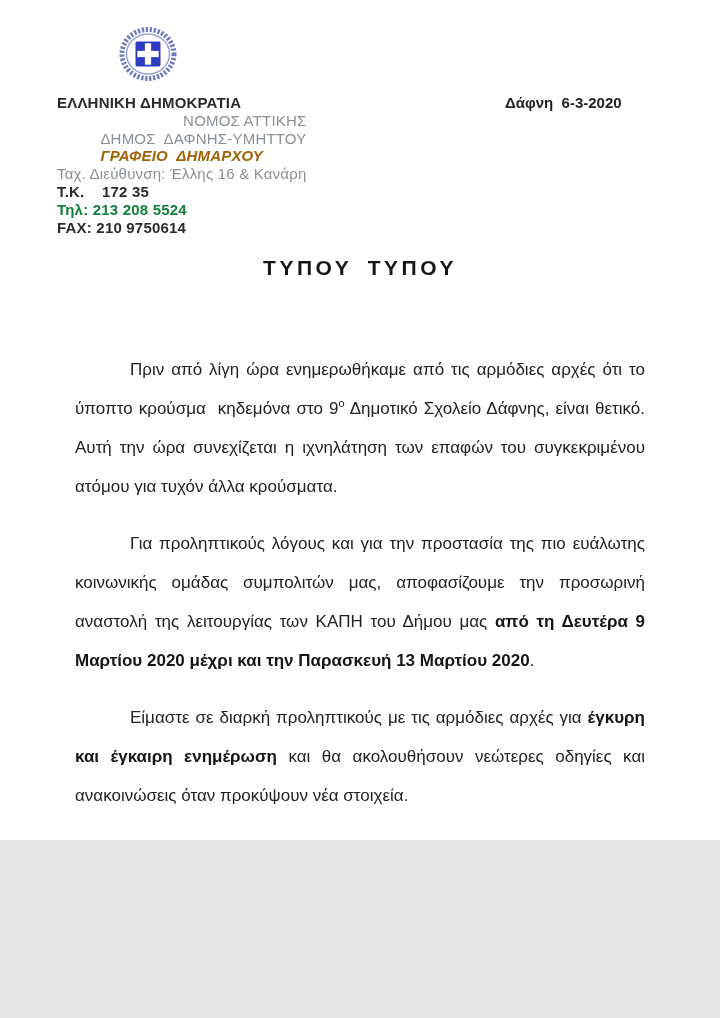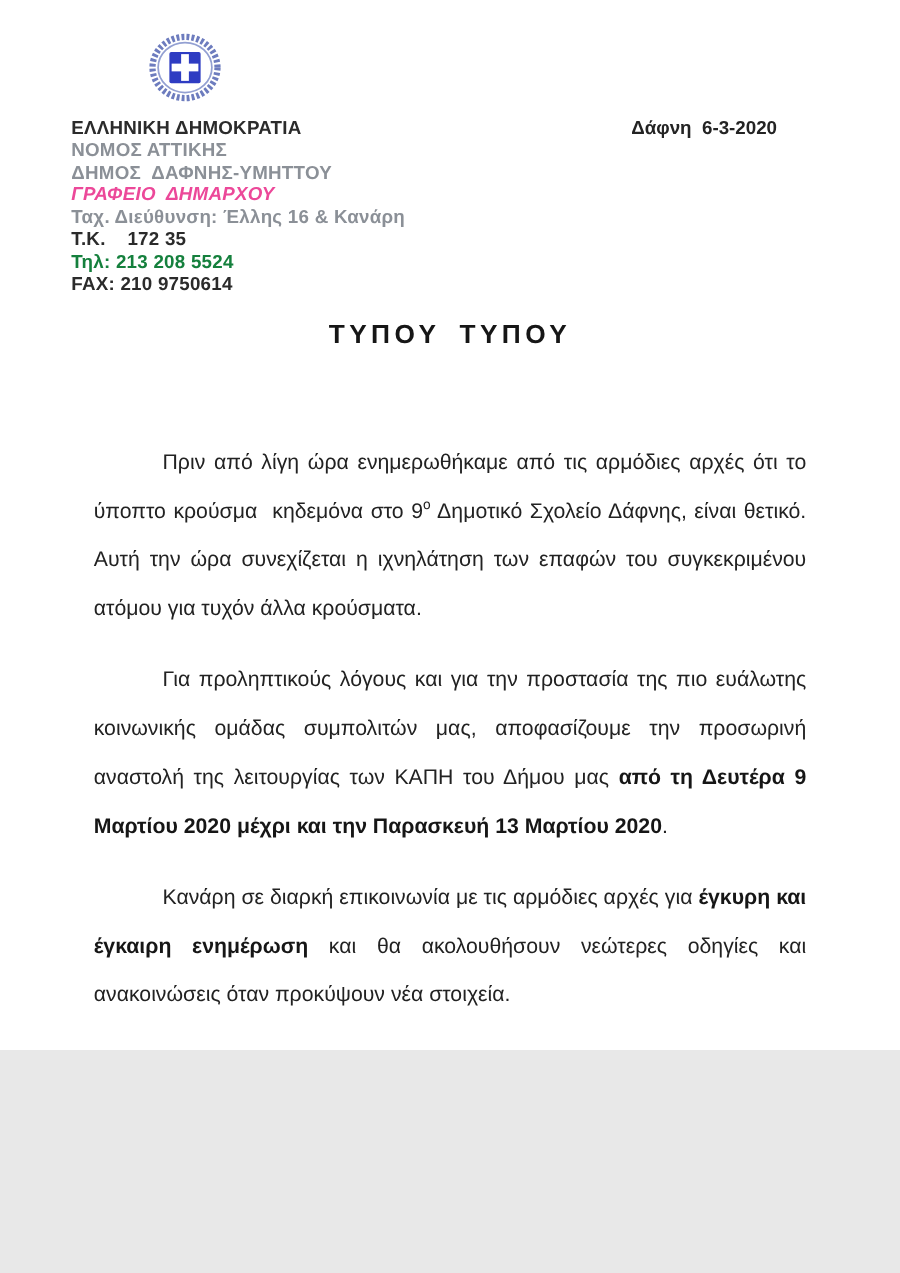--- a/index.html
+++ b/index.html
@@ -25,23 +25,23 @@
     left: 57px;
     top: 94px;
     white-space: pre-wrap;
   }
   .hline {
     font-size: 15px;
     line-height: 17.8px;
     letter-spacing: 0.2px;
   }
   .style-bold        { font-weight: 700; color: #2b2b2b; }
-  .style-light       { font-weight: 700; color: #8b9097; }
+  .style-light       { font-weight: 400; color: #8b9097; text-align: right; }
   .style-medium      { font-weight: 700; color: #15803d; }
-  .style-bold-italic { font-weight: 700; font-style: italic; color: #ec4899; }
+  .style-bold-italic { font-weight: 700; font-style: italic; color: #a16207; text-align: center; }
   .place-date {
     position: absolute;
     left: 484px;
     top: 94px;
     font-size: 15px;
     font-weight: 700;
     color: #232323;
     white-space: pre-wrap;
     margin-left: 21px;
   }
@@ -91,16 +91,16 @@
 
   <div class="letterhead"><div class="hline style-bold">ΕΛΛΗΝΙΚΗ ΔΗΜΟΚΡΑΤΙΑ</div><div class="hline style-light">ΝΟΜΟΣ ΑΤΤΙΚΗΣ</div><div class="hline style-light">ΔΗΜΟΣ  ΔΑΦΝΗΣ-ΥΜΗΤΤΟΥ</div><div class="hline style-bold-italic">ΓΡΑΦΕΙΟ  ΔΗΜΑΡΧΟΥ</div><div class="hline style-light">Ταχ. Διεύθυνση: Έλλης 16 &amp; Κανάρη</div><div class="hline style-bold">Τ.Κ.    172 35</div><div class="hline style-medium">Τηλ: 213 208 5524</div><div class="hline style-bold">FAX: 210 9750614</div></div>
 
   <div class="place-date">Δάφνη  6-3-2020</div>
 
   <h1 class="doc-title">ΤΥΠΟΥ ΤΥΠΟΥ</h1>
 
   <div class="press-body">
       <p class="para"><span>Πριν από λίγη ώρα ενημερωθήκαμε από τις αρμόδιες αρχές ότι το ύποπτο κρούσμα &nbsp;κηδεμόνα στο 9</span><span class="sup">ο</span><span> Δημοτικό Σχολείο Δάφνης, είναι θετικό. Αυτή την ώρα συνεχίζεται η ιχνηλάτηση των επαφών του συγκεκριμένου ατόμου για τυχόν άλλα κρούσματα.</span></p>
       <p class="para"><span>Για προληπτικούς λόγους και για την προστασία της πιο ευάλωτης κοινωνικής ομάδας συμπολιτών μας, αποφασίζουμε την προσωρινή αναστολή της λειτουργίας των ΚΑΠΗ του Δήμου μας </span><span class="b">από τη Δευτέρα 9 Μαρτίου 2020 μέχρι και την Παρασκευή 13 Μαρτίου 2020</span><span>.</span></p>
-      <p class="para"><span>Κανάρη σε διαρκή επικοινωνία με τις αρμόδιες αρχές για </span><span class="b">έγκυρη και έγκαιρη ενημέρωση</span><span> και θα ακολουθήσουν νεώτερες οδηγίες και ανακοινώσεις όταν προκύψουν νέα στοιχεία.</span></p>
+      <p class="para"><span>Είμαστε σε διαρκή προληπτικούς με τις αρμόδιες αρχές για </span><span class="b">έγκυρη και έγκαιρη ενημέρωση</span><span> και θα ακολουθήσουν νεώτερες οδηγίες και ανακοινώσεις όταν προκύψουν νέα στοιχεία.</span></p>
     </div>
 
 </div>
 
 </body></html>

